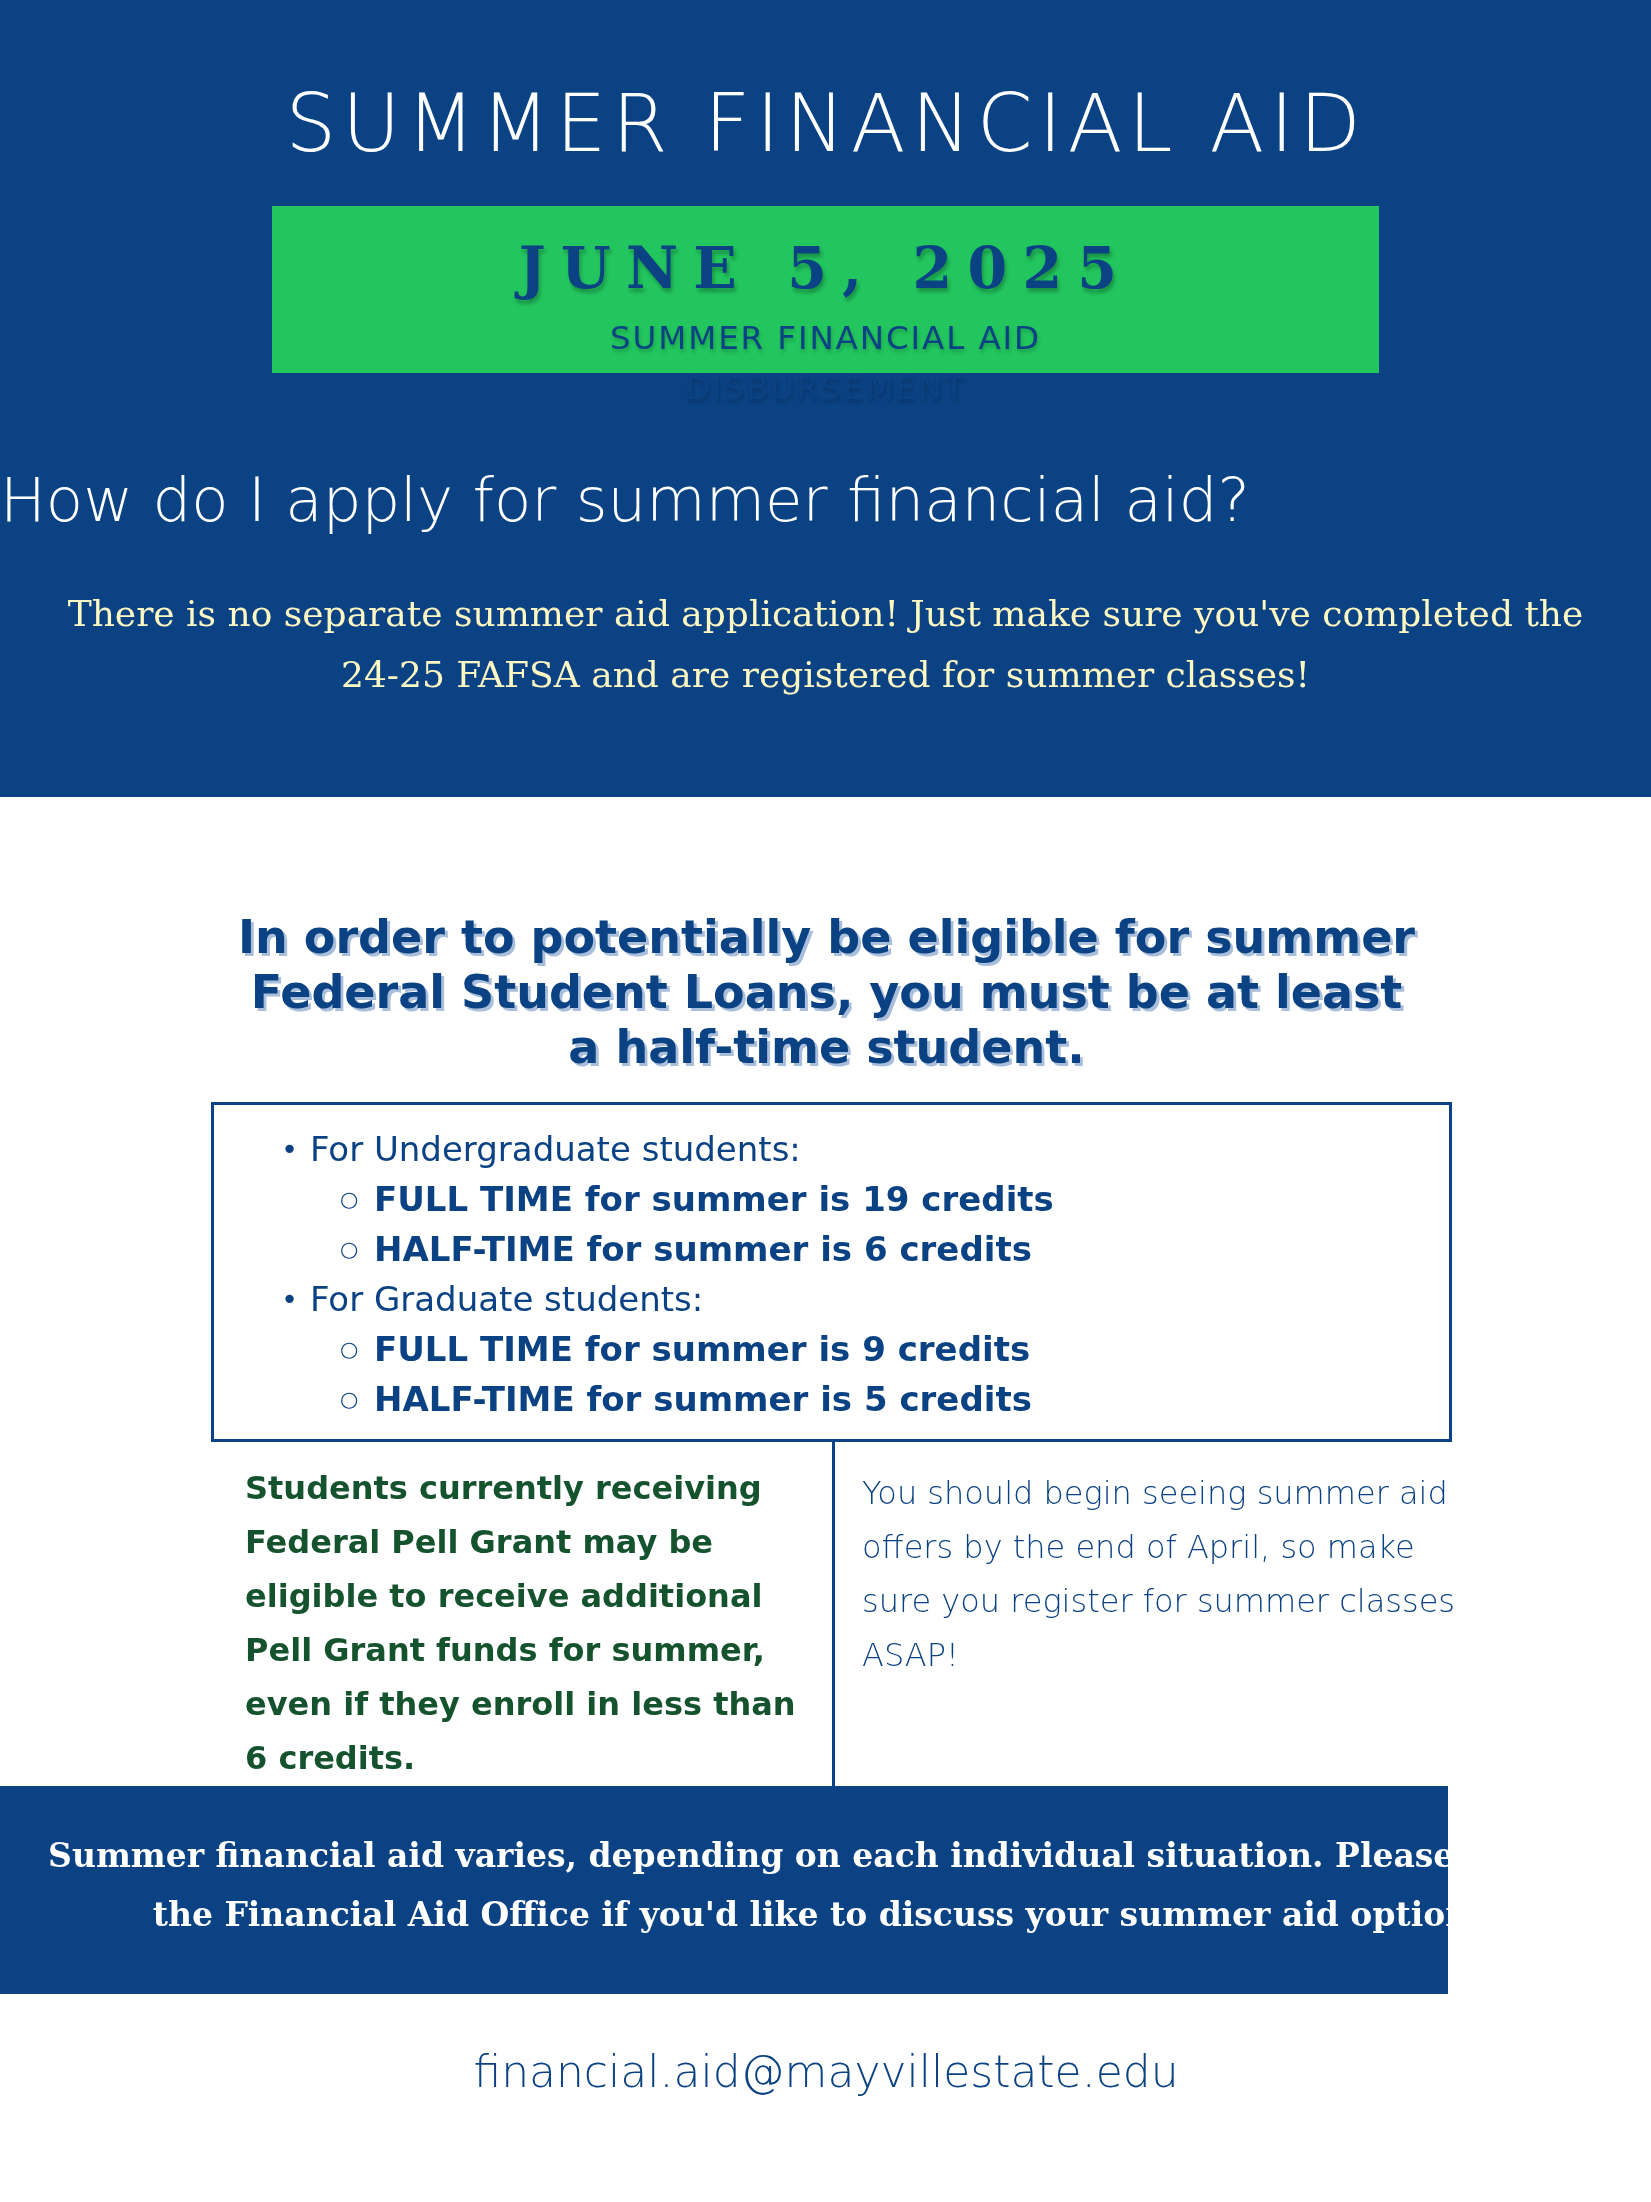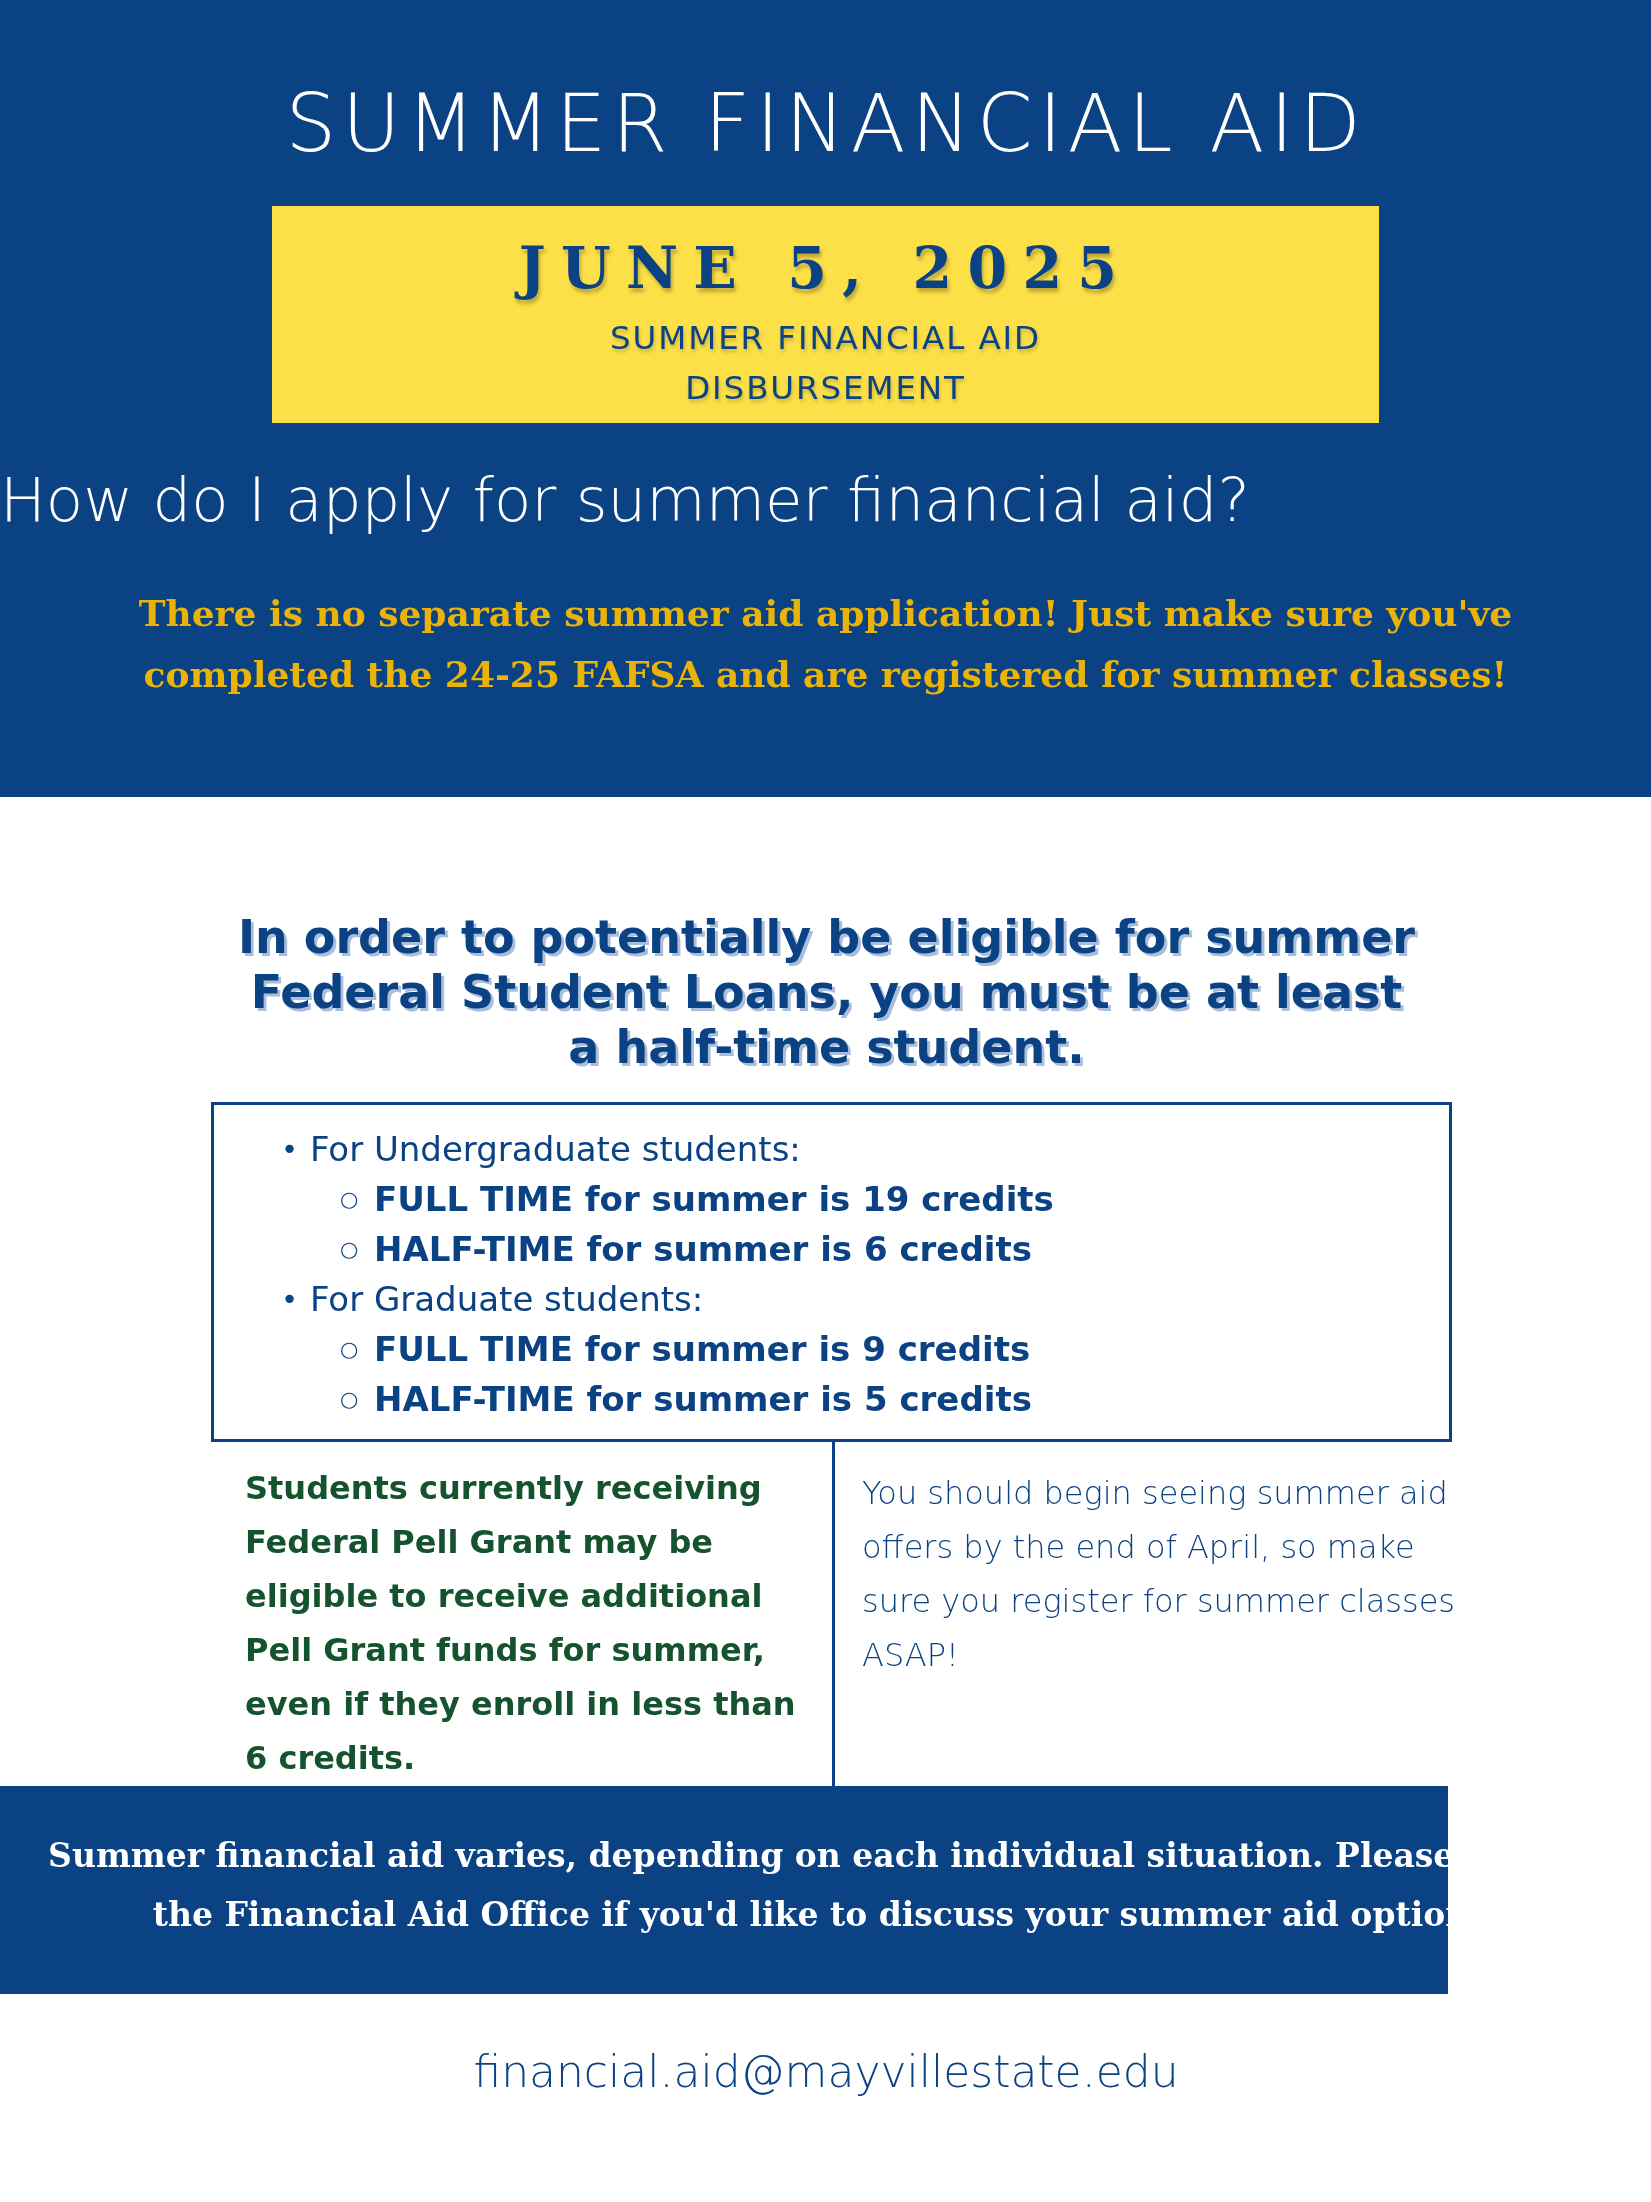--- a/index.html
+++ b/index.html
@@ -9,41 +9,41 @@
     .top-band {
       position: absolute; left: 0; top: 0; width: 1652px; height: 797px;
       background: #0b4283;
     }
     .main-title {
       position: absolute; left: 0; top: 76px; width: 1652px; text-align: center;
       color: #ffffff; font-family: "DejaVu Sans", sans-serif; font-weight: 300;
       font-size: 80px; letter-spacing: 5.7px; line-height: 96px;
     }
     .date-box {
-      position: absolute; left: 272px; top: 206px; width: 1107px; height: 217px;
-      background: #fde047;
+      position: absolute; left: 272px; top: 206px; width: 1107px; height: 167px;
+      background: #22c55e;
     }
     .date-text {
       position: absolute; left: 0; top: 27px; width: 100%; text-align: center;
       font-family: "DejaVu Serif", serif; font-weight: bold; font-size: 57px;
       letter-spacing: 15.3px; color: #0b4283; text-shadow: 1.9px 3.8px 3.8px rgba(0,0,0,0.25);
       line-height: 69px;
     }
     .date-sub {
       position: absolute; left: 0; top: 107px; width: 100%; text-align: center;
       font-size: 32.5px; line-height: 50px; color: #0b4283; letter-spacing: 1.9px;
       text-shadow: 1px 2.9px 3.8px rgba(0,0,0,0.2);
     }
     .question {
       position: absolute; left: 0; top: 457px; width: 1652px; text-align: left;
       color: #ffffff; font-size: 61px; line-height: 86px; font-weight: 300;
     }
     .intro {
       position: absolute; left: 57px; top: 583px; width: 1537px; text-align: center;
-      color: #eab308; font-family: "DejaVu Serif", serif; font-weight: bold;
+      color: #fef9c3; font-family: "DejaVu Serif", serif; font-weight: normal;
       font-size: 36px; line-height: 61px;
     }
 
     .eligibility-note {
       position: absolute; left: 229px; top: 881px; width: 1195px; text-align: center;
       font-family: "DejaVu Sans", sans-serif; font-weight: bold; font-size: 46px;
       line-height: 55px; color: #0b4283; text-shadow: 2.9px 2.9px 0 #a8bedb; margin-top: 29px;
     }
 
     .credits-box {

